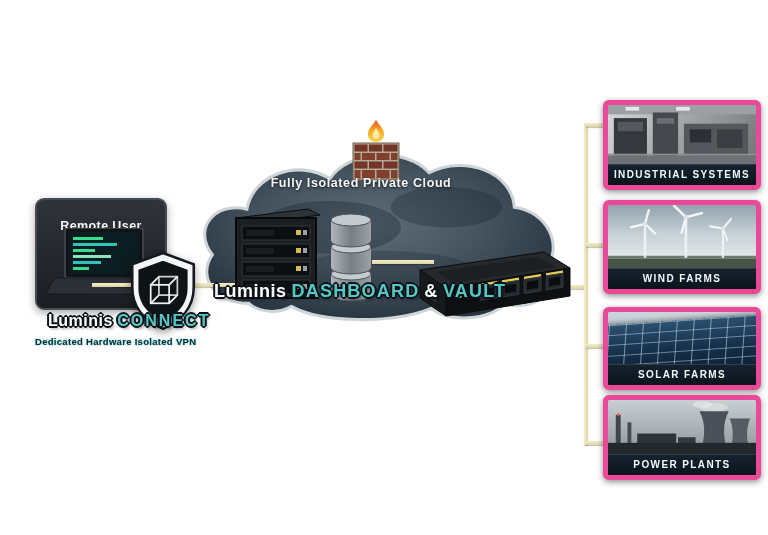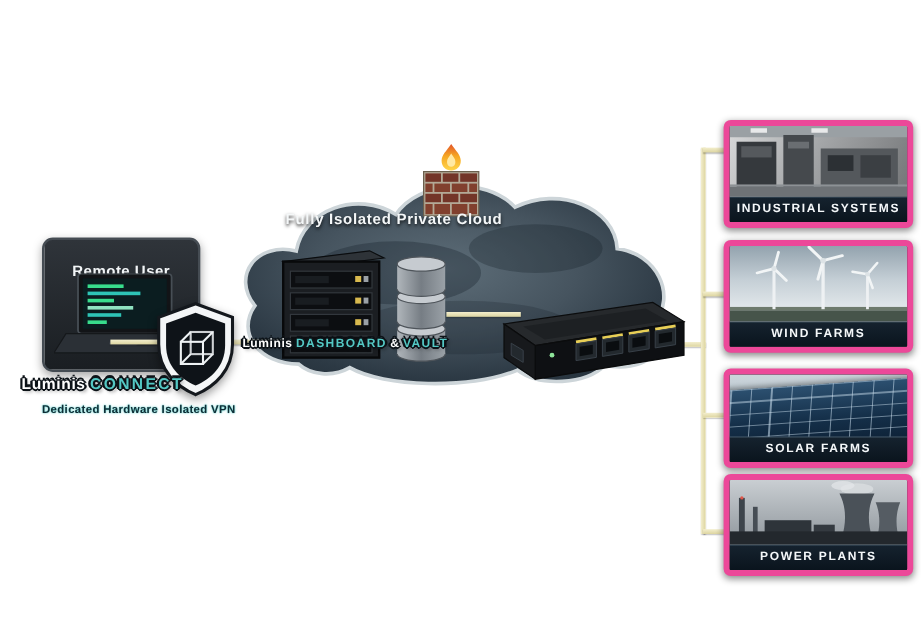--- a/index.html
+++ b/index.html
@@ -12,21 +12,21 @@
   
   .line {
     position:absolute; background:linear-gradient(180deg,#f3eecd,#ddd5a0);
     box-shadow:0 1px 1px rgba(0,0,0,.25); z-index:3;
   }
   .line.v { background:linear-gradient(90deg,#f3eecd,#ddd5a0); }
 
   
   .cloud-wrap { position:absolute; left:178px; top:136px; width:390px; height:198px; z-index:1; }
   .cloud-title {
-    position:absolute; left:238px; top:176px; width:246px; text-align:left; z-index:6;
+    position:absolute; left:238px; top:176px; width:246px; text-align:center; z-index:6;
     color:#f4f7f8; font-weight:bold; font-size:12.5px; letter-spacing:.6px;
     text-shadow:0 1px 3px rgba(0,0,0,.8);
   }
 
   
   .firewall { position:absolute; left:352px; top:119px; width:48px; height:62px; z-index:4; }
 
   
   .server { position:absolute; left:226px; top:204px; width:98px; height:98px; z-index:4; }
   .database { position:absolute; left:328px; top:210px; width:46px; height:92px; z-index:4; }
@@ -48,23 +48,23 @@
 
   
   .brand-line {
     position:absolute; z-index:6; font-weight:bold; white-space:nowrap;
     text-shadow:-1px -1px 0 #0d1318, 1px -1px 0 #0d1318, -1px 1px 0 #0d1318,
                  1px 1px 0 #0d1318, -2px 0 0 #0d1318, 2px 0 0 #0d1318,
                  0 2px 0 #0d1318, 0 -2px 0 #0d1318, 2px 3px 3px rgba(0,0,0,.4);
   }
   .brand-line .brand { color:#ffffff; letter-spacing:.5px; }
   .brand-line .product { color:#54c8c4; letter-spacing:2px; }
-  .connect-label { left:18px; top:312px; font-size:13px; }
+  .connect-label { left:48px; top:312px; font-size:16px; }
   .gateway-label { left:394px; top:317px; font-size:16px; }
-  .dashboard-label { left:202px; top:281px; font-size:10px; }
+  .dashboard-label { left:214px; top:281px; font-size:18px; }
   .dashboard-label .product { letter-spacing:1.2px; }
   .tagline {
     position:absolute; left:35px; top:336px; z-index:6;
     font-size:9.5px; font-weight:bold; color:#112b34; letter-spacing:.3px;
     text-shadow:0 0 2px rgba(86,205,200,.8), 0 0 1px rgba(86,205,200,.9);
   }
 
   
   .endpoint {
     position:absolute; left:603px; width:158px; z-index:4;

